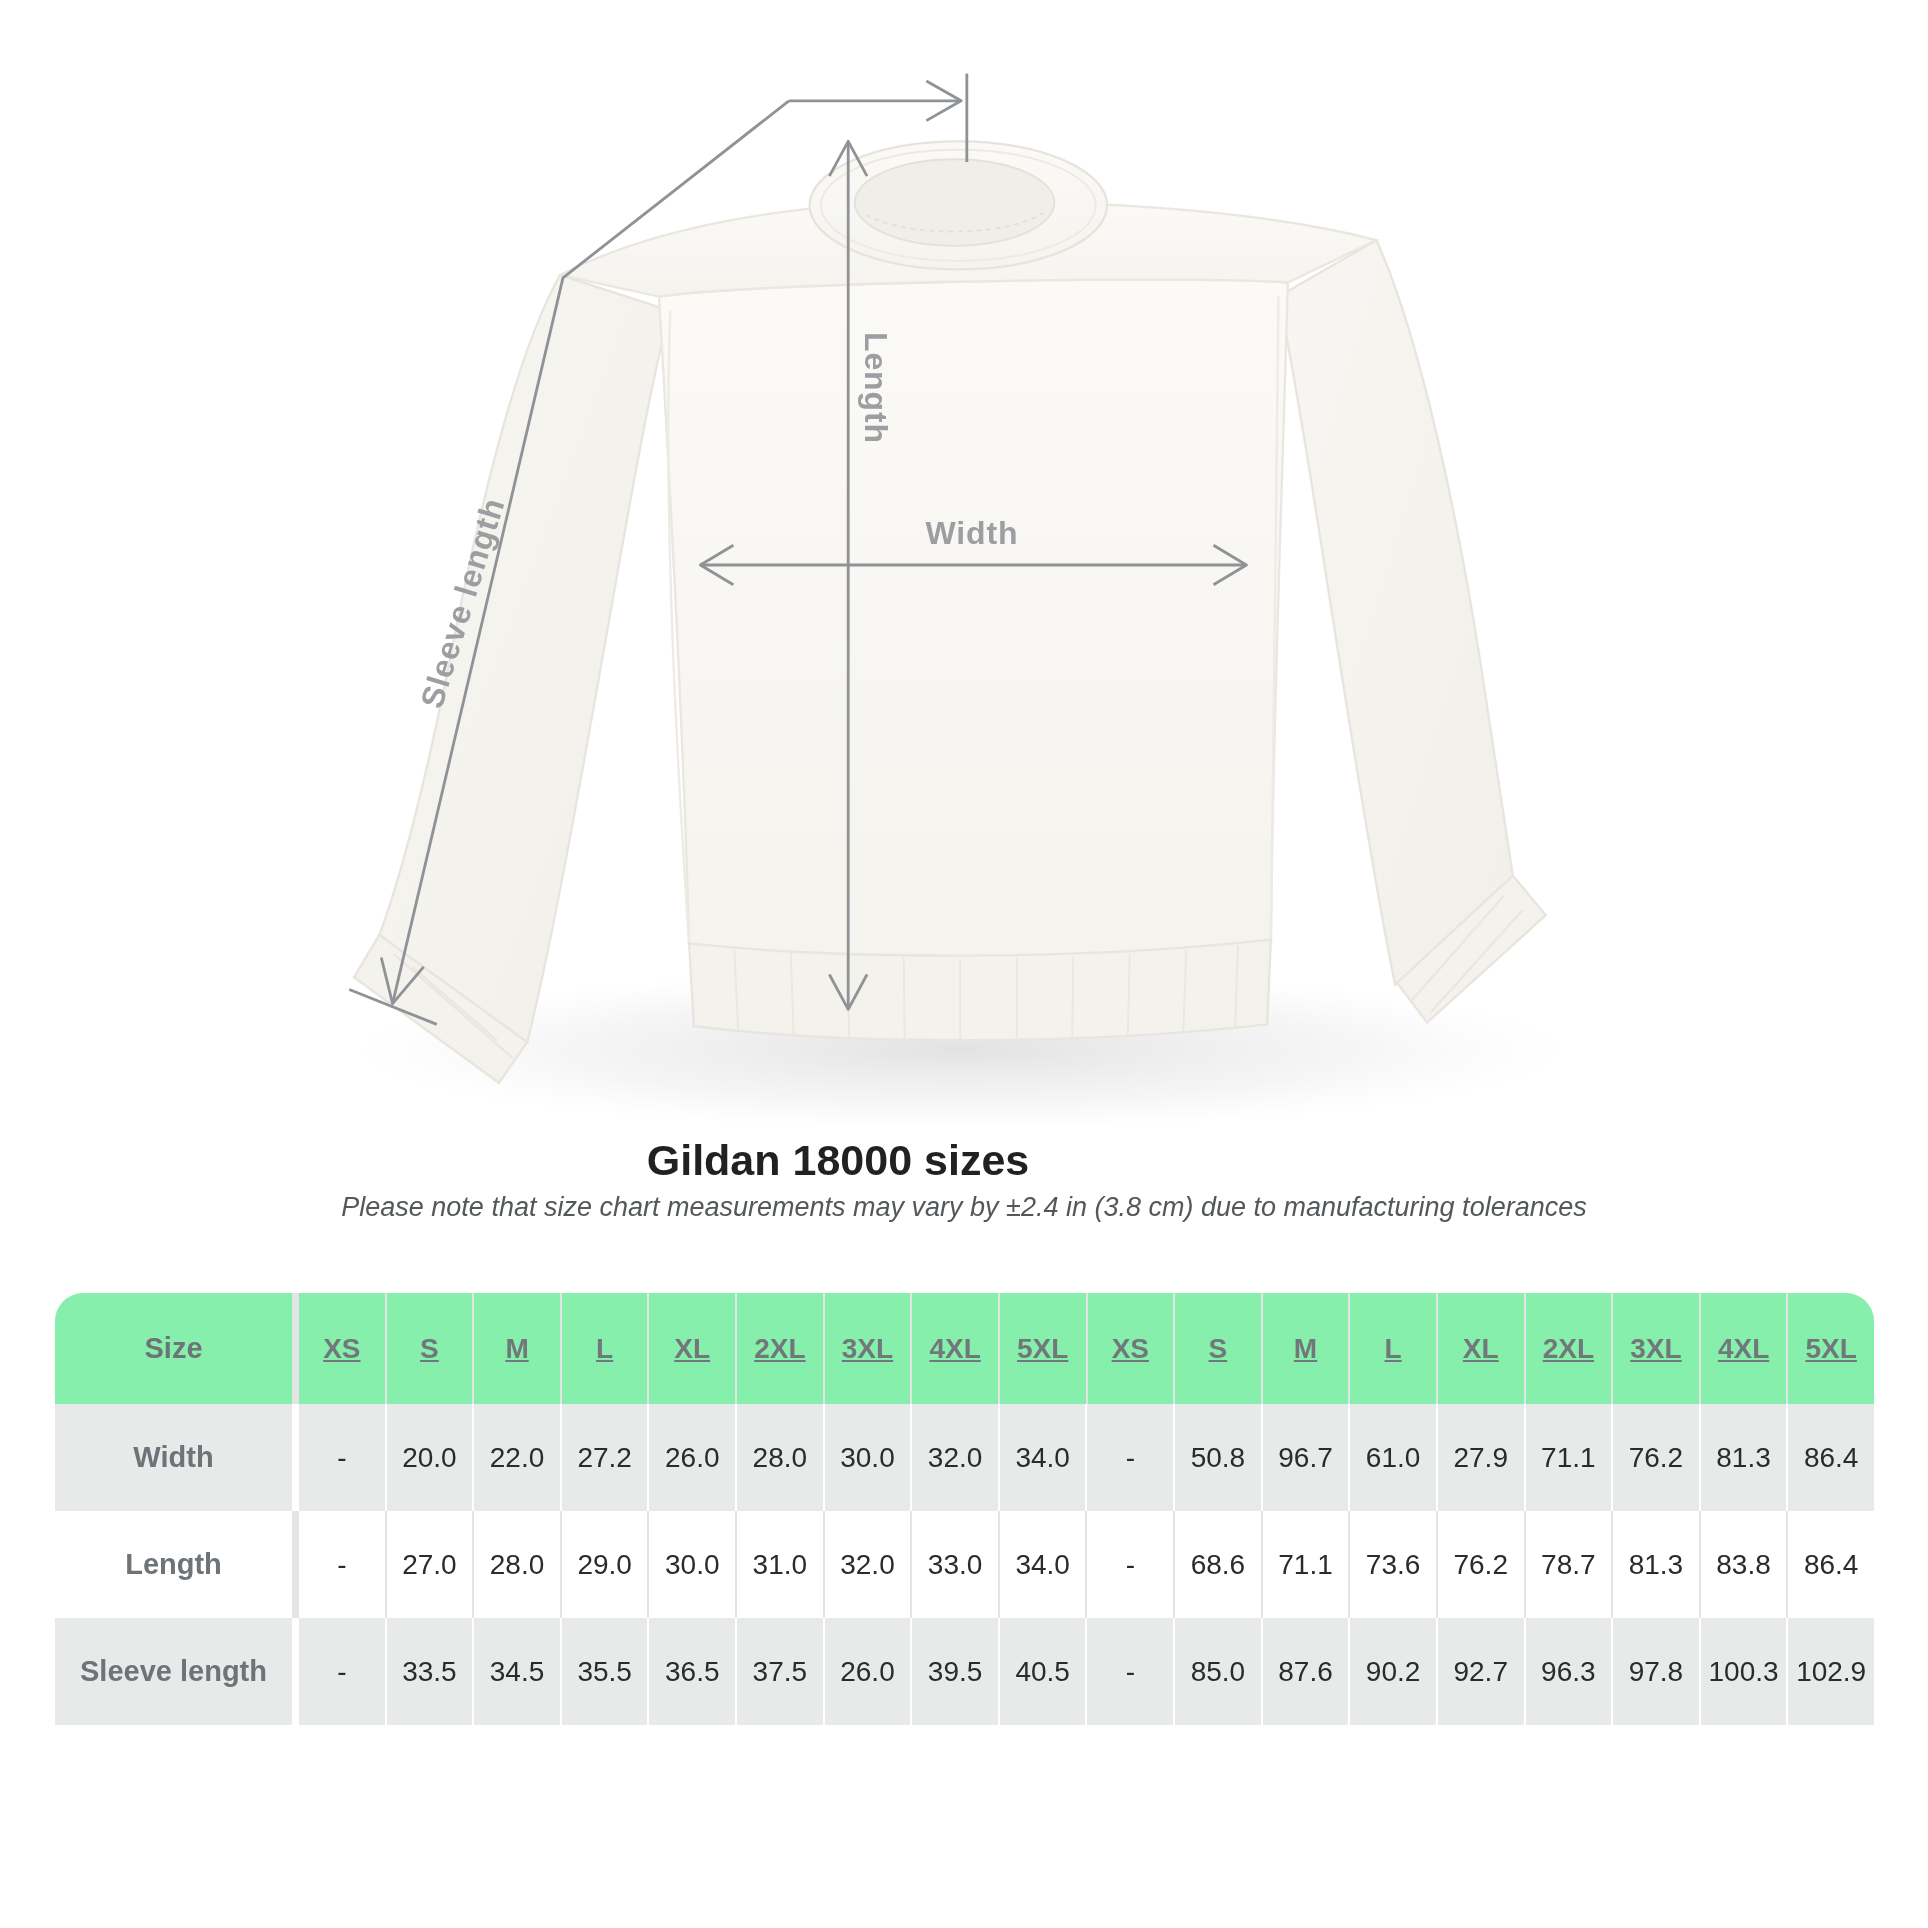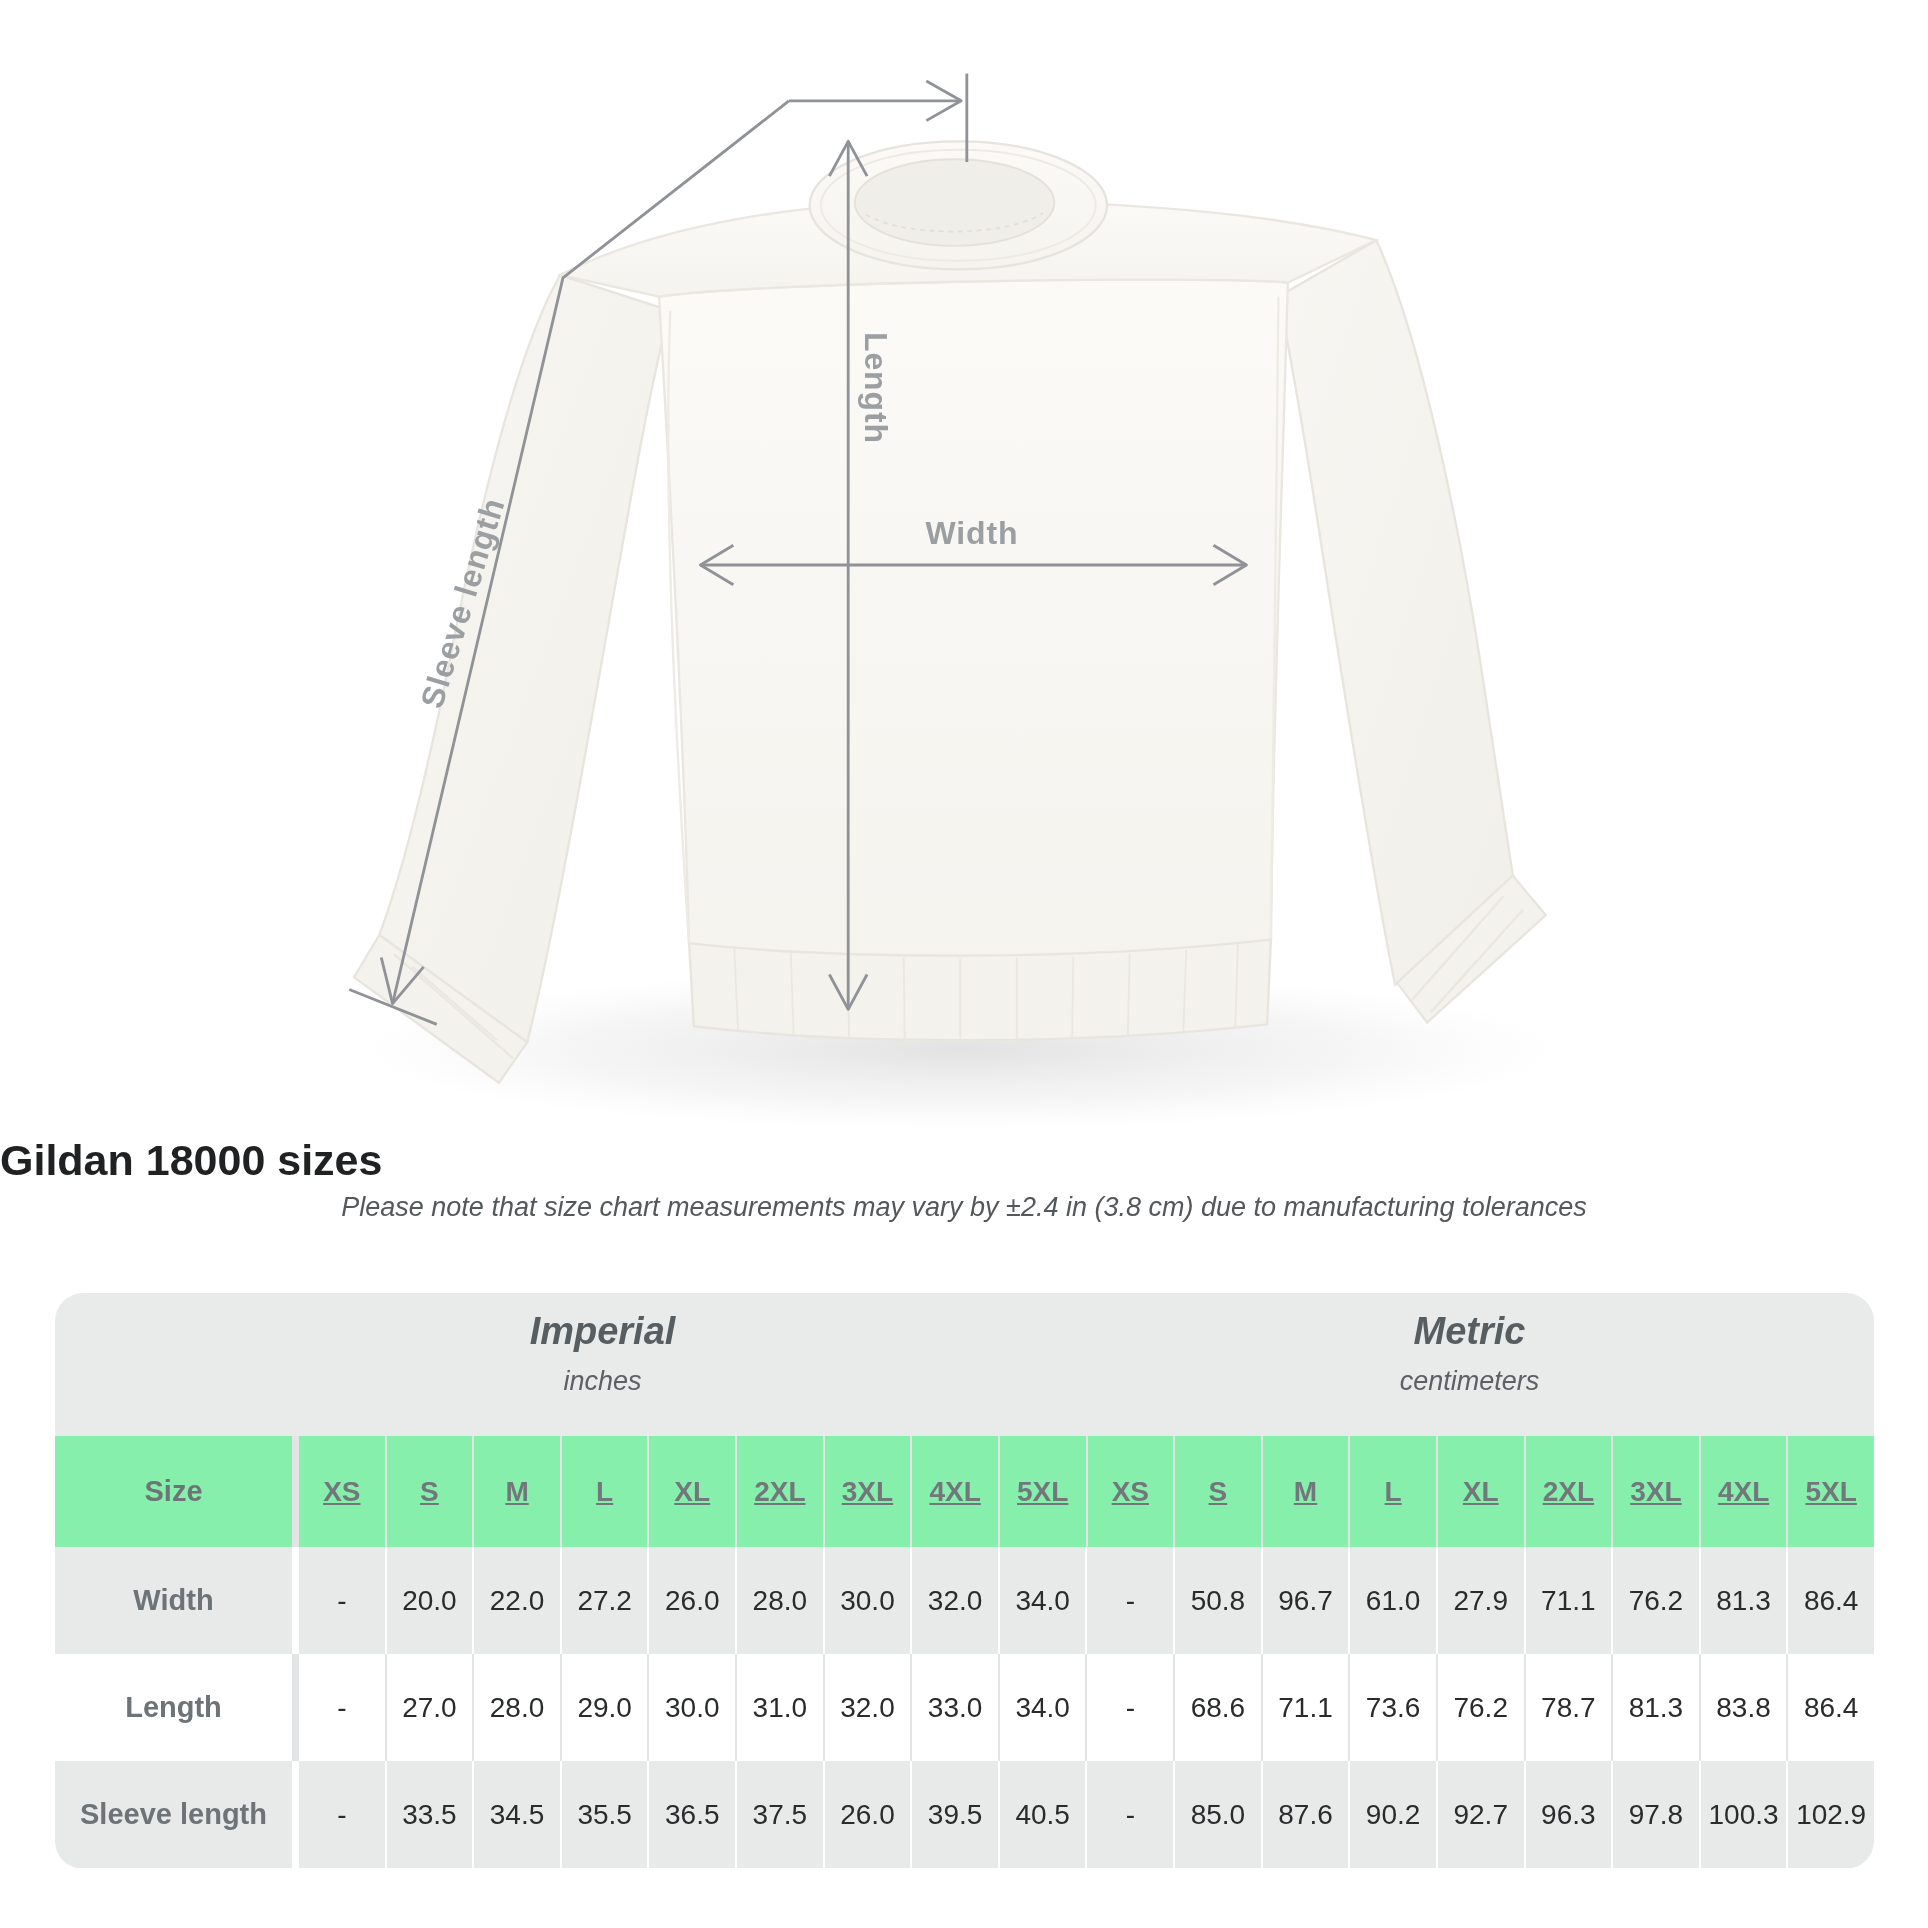--- a/index.html
+++ b/index.html
@@ -7,21 +7,21 @@
         font-family:"Liberation Sans",sans-serif;}
 
   
   .garment-svg{position:absolute;left:0;top:0;}
   .measure-label{position:absolute;font-weight:bold;font-size:32px;color:#9b9fa2;
                  letter-spacing:0.9px;white-space:nowrap;transform:translate(-50%,-50%);}
   .measure-label.rot90{transform:translate(-50%,-50%) rotate(90deg);}
   .measure-label.rotsleeve{transform:translate(-50%,-50%) rotate(-73deg);}
 
   
-  .title{position:absolute;left:0;top:1135px;width:1676px;text-align:left;
+  .title{position:absolute;left:0;top:1135px;width:1676px;text-align:center;
          font-size:43px;line-height:51px;font-weight:bold;color:#1f2122;}
   .subtitle{position:absolute;left:0;top:1188px;width:1928px;text-align:center;
             font-size:27px;line-height:38px;font-style:italic;color:#54585a;}
 
   
   .size-table{position:absolute;left:55px;top:1293px;width:1819px;height:576px;
               border-radius:28px;overflow:hidden;background:#ffffff;}
   .group-band{position:relative;height:143px;background:#e9eaea;}
   .group{position:absolute;top:17px;width:659px;text-align:center;}
   .group-imperial{left:218px;}
@@ -132,30 +132,20 @@
 
   <div class="measure-label rot90" style="left:875px;top:388px;">Length</div>
   <div class="measure-label" style="left:972px;top:533px;">Width</div>
   <div class="measure-label rotsleeve" style="left:463px;top:603px;">Sleeve length</div>
 
   <div class="title">Gildan 18000 sizes</div>
   <div class="subtitle">Please note that size chart measurements may vary by ±2.4 in (3.8 cm) due to manufacturing tolerances</div>
 
   <div class="size-table">
 
-    <div class="group-band">
-      <div class="group group-imperial">
-        <div class="group-name">Imperial</div>
-        <div class="group-unit">inches</div>
-      </div>
-      <div class="group group-metric">
-        <div class="group-name">Metric</div>
-        <div class="group-unit">centimeters</div>
-      </div>
-    </div>
 
     <div class="trow header-row">
       <div class="cell label-cell">Size</div>
       <div class="cell dcell hcell first">XS</div>
       <div class="cell dcell hcell">S</div>
       <div class="cell dcell hcell">M</div>
       <div class="cell dcell hcell">L</div>
       <div class="cell dcell hcell">XL</div>
       <div class="cell dcell hcell">2XL</div>
       <div class="cell dcell hcell">3XL</div>

